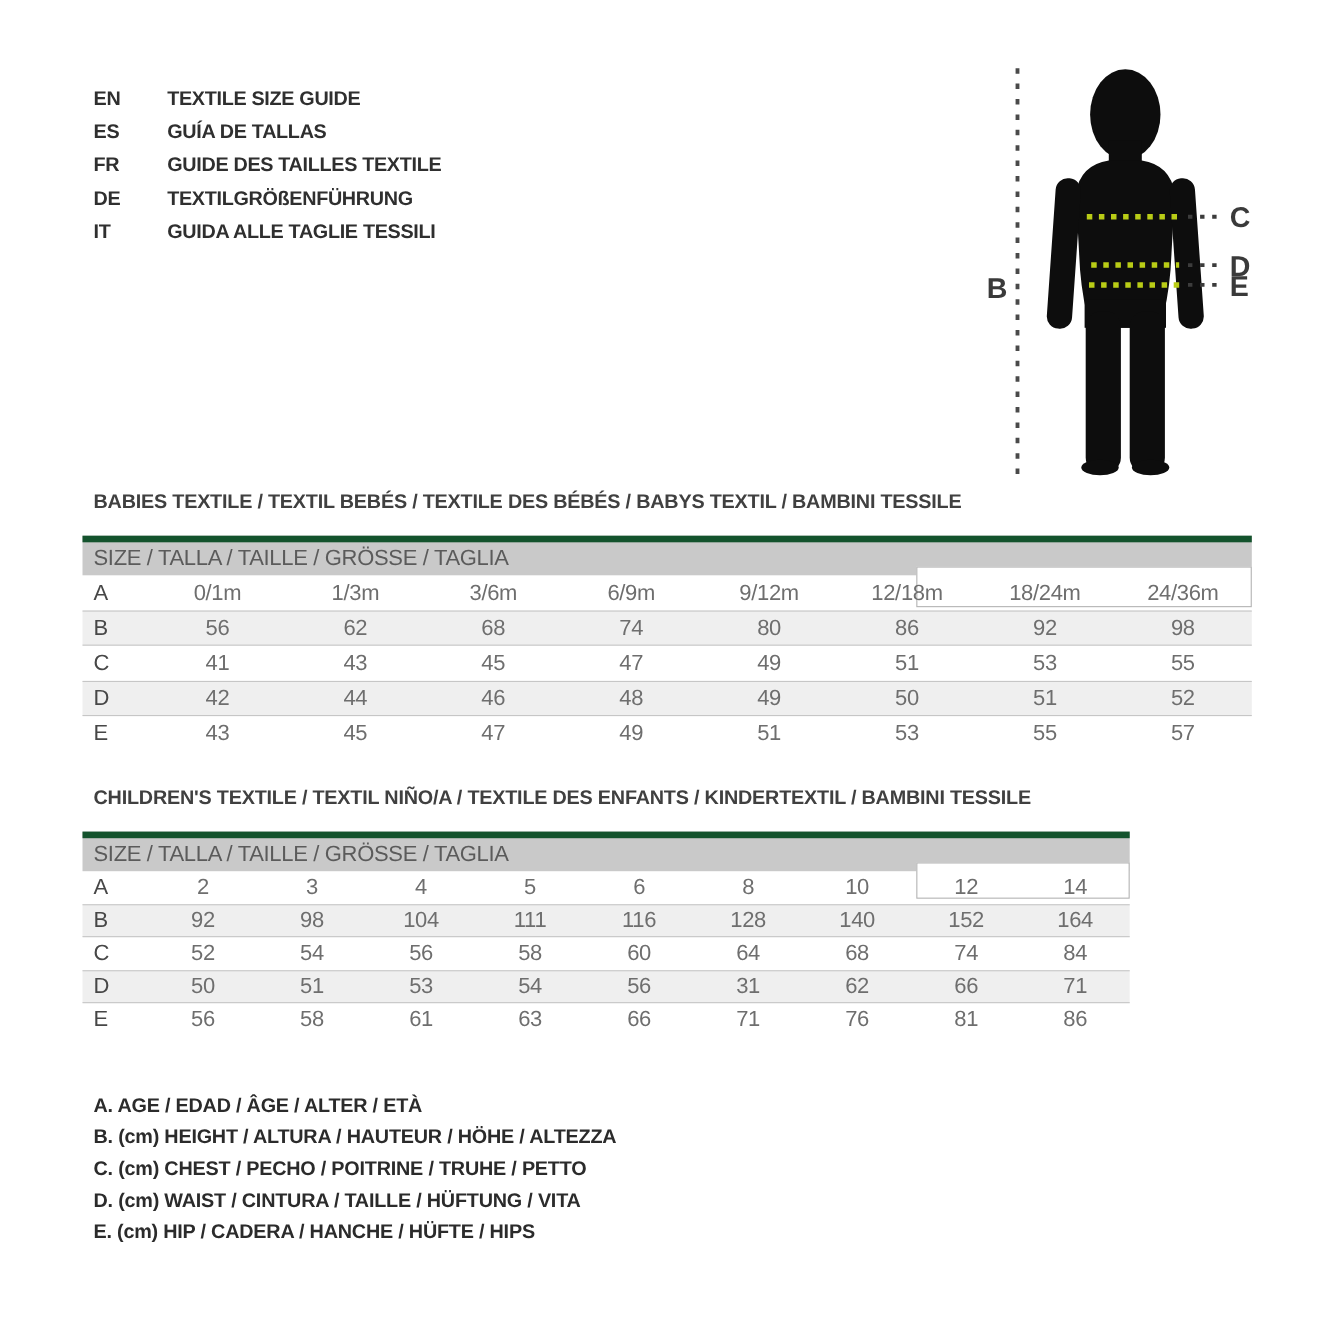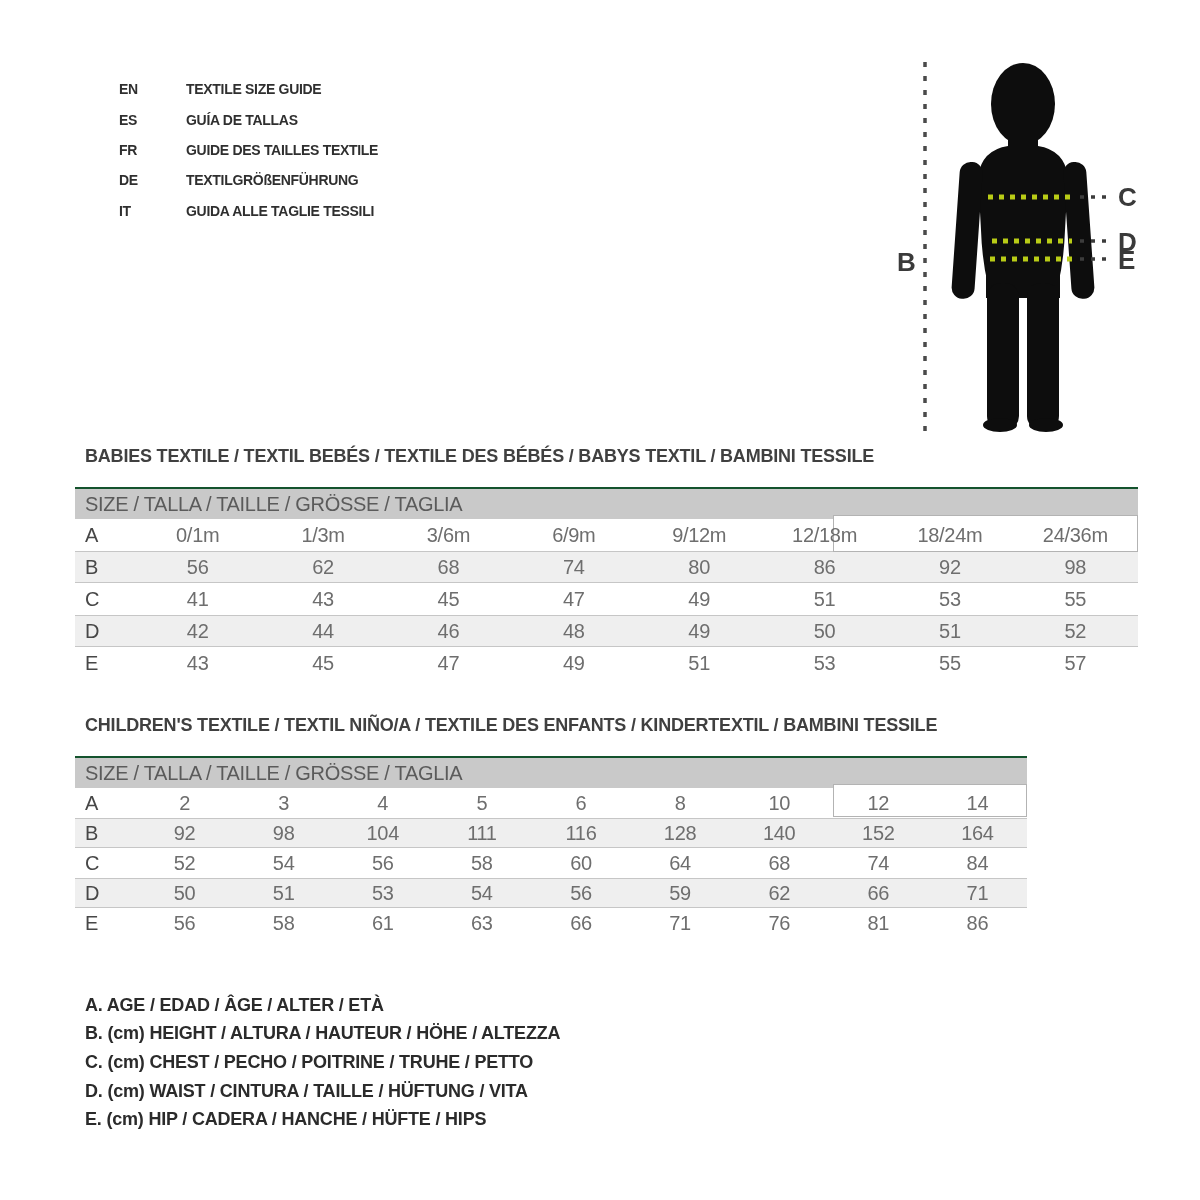--- a/index.html
+++ b/index.html
@@ -9,35 +9,35 @@
     font-family:"Liberation Sans", sans-serif;
     color:#2d2d2d;
     --accent:#b9cc16;
     --bar-gray:#c9c9c9;
     --zebra:#efefef;
   }
 
   
   .lang-block { position:absolute; left:85px; top:74px; }
   .lang-row { display:flex; height:30.4px; align-items:center;
-              font-weight:bold; font-size:14px; letter-spacing:-0.3px; color:#2f2f2f;margin-left:34px; }
+              font-weight:bold; font-size:18px; letter-spacing:-0.3px; color:#2f2f2f; }
   .lang-code { width:67px; }
 
   
   .section-heading { position:absolute; left:85px; font-weight:bold;
                      font-size:18px; letter-spacing:-0.2px; color:#404040; white-space:nowrap; }
   #babies-heading   { top:446px; }
   #children-heading { top:715px;text-align:center; }
 
   
   .size-table { position:absolute; left:75px; }
   #babies-table   { top:487px; width:1063px; }
   #children-table { top:756px; width:952px;  }
 
-  .table-header-bar { height:30px; background:var(--bar-gray); border-top:2px solid #14532d;
+  .table-header-bar { height:30px; background:var(--bar-gray); border-top:6px solid #14532d;
                       display:flex; align-items:center; padding-left:10px; box-sizing:content-box;
                       font-size:20px; color:#5b5b5b; letter-spacing:-0.3px;
                       position:relative; z-index:0; }
 
   .t-row { display:flex; position:relative; box-sizing:border-box; }
   #babies-table   .t-row { height:32px; }
   #children-table .t-row { height:30px; }
   .t-row.zebra { background:var(--zebra); border-top:1px solid #c6c6c6; border-bottom:1px solid #c6c6c6; }
 
   .t-label { width:60px; padding-left:10px; box-sizing:border-box; display:flex; align-items:center;
@@ -225,21 +225,21 @@
         <div class="t-cell">74</div>
         <div class="t-cell">84</div>
       </div>
       <div class="t-row zebra">
         <div class="t-label">D</div>
         <div class="t-cell">50</div>
         <div class="t-cell">51</div>
         <div class="t-cell">53</div>
         <div class="t-cell">54</div>
         <div class="t-cell">56</div>
-        <div class="t-cell">59</div>
+        <div class="t-cell">31</div>
         <div class="t-cell">62</div>
         <div class="t-cell">66</div>
         <div class="t-cell">71</div>
       </div>
       <div class="t-row">
         <div class="t-label">E</div>
         <div class="t-cell">56</div>
         <div class="t-cell">58</div>
         <div class="t-cell">61</div>
         <div class="t-cell">63</div>

